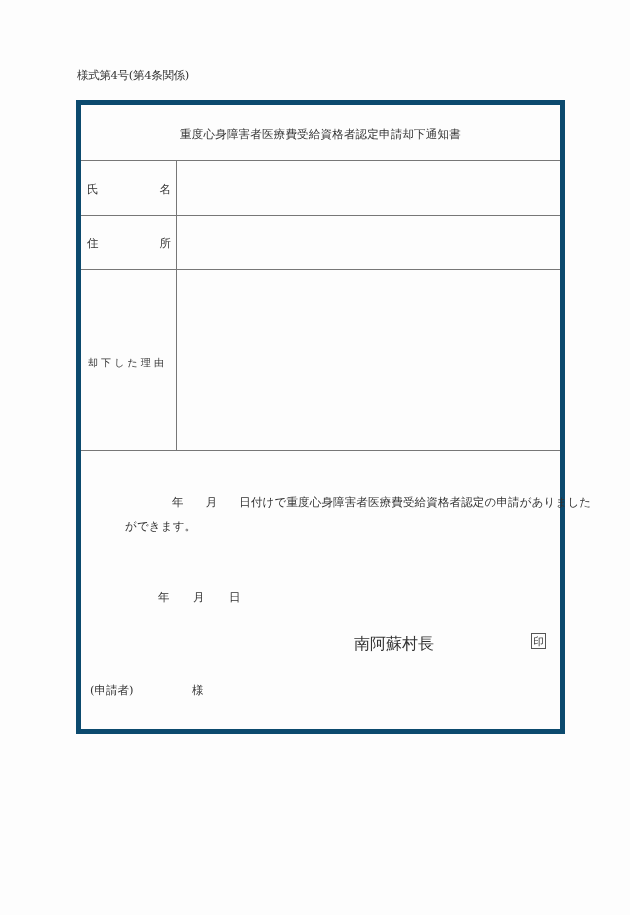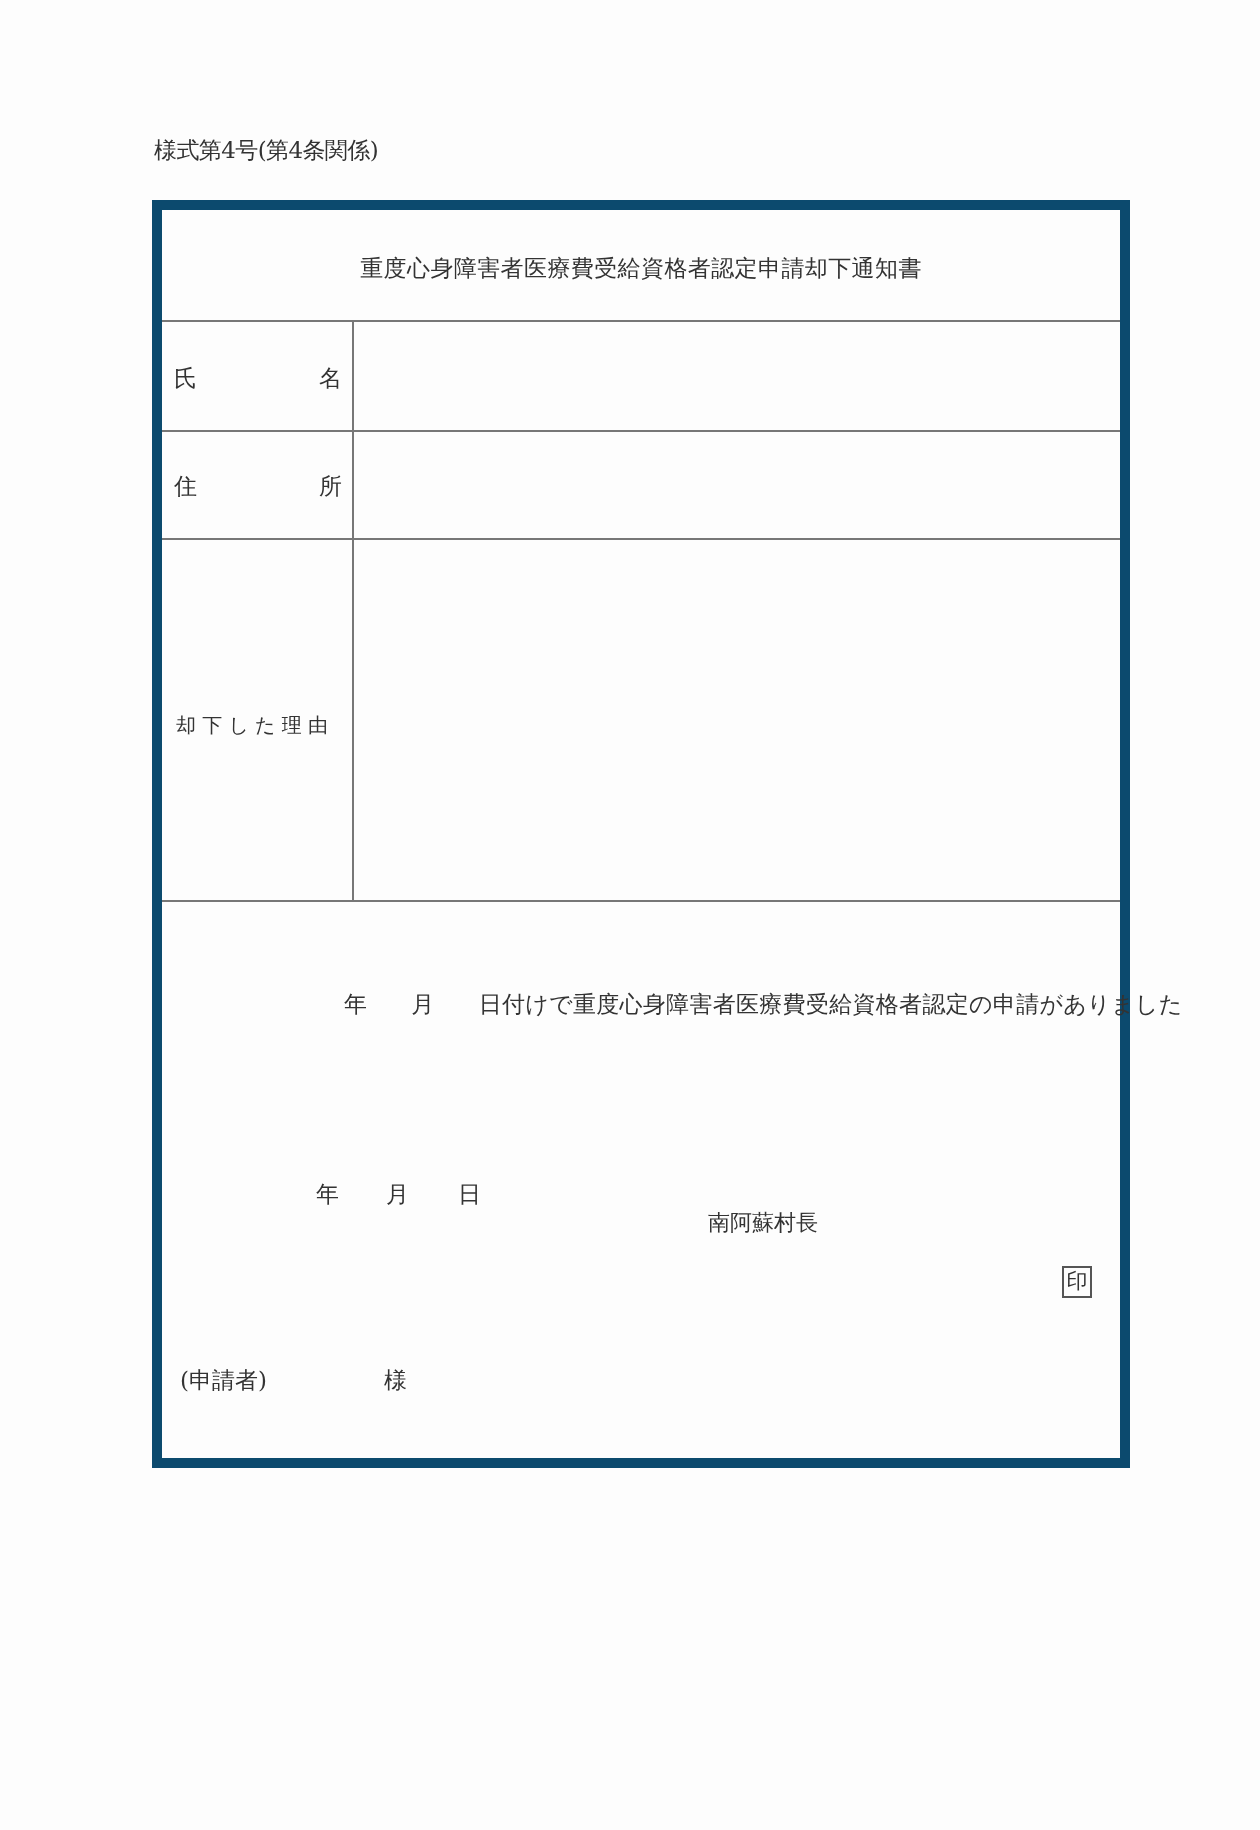--- a/index.html
+++ b/index.html
@@ -88,22 +88,22 @@
       margin-left: 40px;
     }
     .date-row {
       position: absolute;
       top: 485px;
       font-size: 11.5px;
     }
     .mayor {
       position: absolute;
       left: 273px;
-      top: 499px;
-      font-size: 11px;
+      top: 529px;
+      font-size: 16px;
     }
     .seal {
       position: absolute;
       left: 450px;
       top: 528px;
       width: 13px;
       height: 14px;
       border: 1px solid #555;
       font-size: 10.5px;
       line-height: 14px;
@@ -154,20 +154,21 @@
 
   <div class="reason-label">却下した理由</div>
   <textarea class="field" style="top: 166px; height: 178px; resize: none;"></textarea>
 
   <div class="hline" style="top:345px;"></div>
 
   <div class="body-text">
     <div>
       <span class="blank" style="width:47px;"></span><span>年</span><span class="blank" style="width:22px;"></span><span>月</span><span class="blank" style="width:22px;"></span><span>日付けで重度心身障害者医療費受給資格者認定の申請がありました</span>
     </div>
+    <div>ができます。</div>
   </div>
 
   <span class="date-row" style="left:77px;">年</span>
   <span class="date-row" style="left:112px;">月</span>
   <span class="date-row" style="left:148px;">日</span>
 
   <div class="mayor">南阿蘇村長</div>
   <div class="seal">印</div>
 
   <div class="applicant">(申請者)</div>

